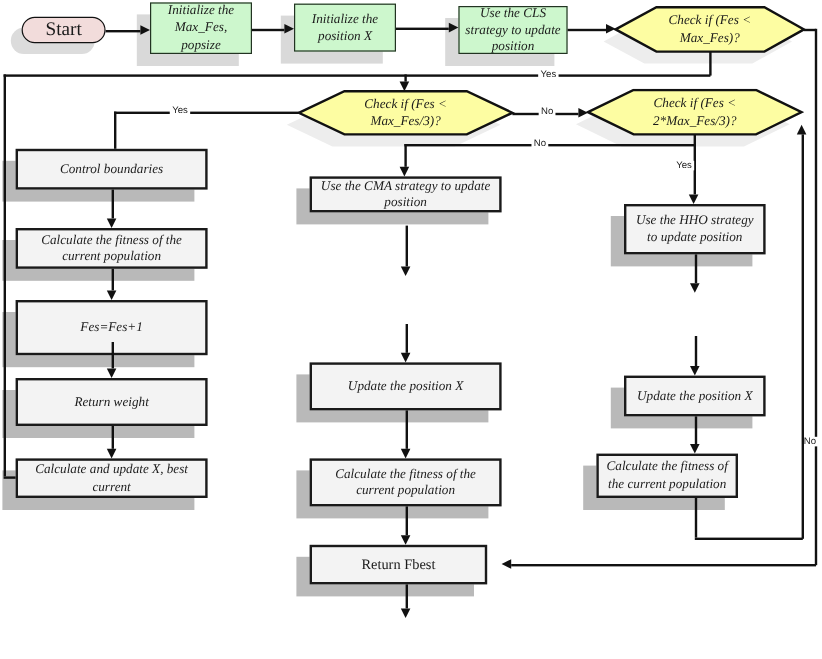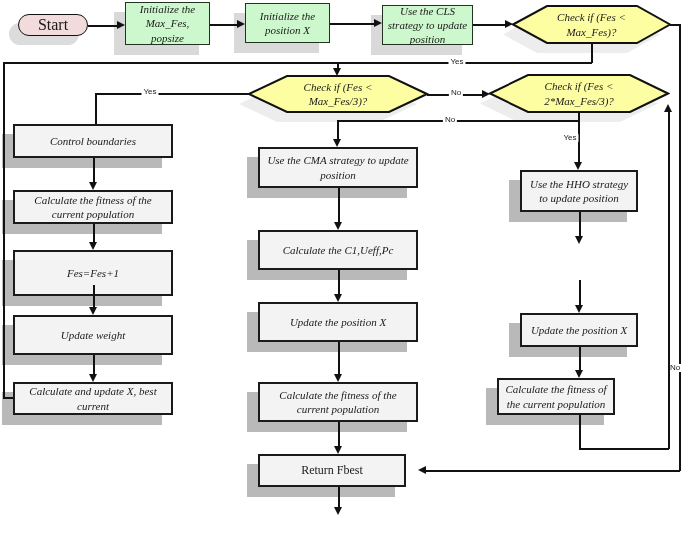--- a/index.html
+++ b/index.html
@@ -87,33 +87,30 @@
     <span class="lbl">Control boundaries</span>
   </div>
   <div class="node proc" style="left:13px;top:190px;width:160px;height:34px">
     <span class="lbl">Calculate the fitness of the
 current population</span>
   </div>
   <div class="node proc" style="left:13px;top:250px;width:160px;height:46px">
     <span class="lbl">Fes=Fes+1</span>
   </div>
   <div class="node proc" style="left:13px;top:315px;width:160px;height:40px">
-    <span class="lbl">Update weight</span>
+    <span class="lbl">Return weight</span>
   </div>
   <div class="node proc" style="left:13px;top:382px;width:160px;height:33px">
     <span class="lbl">Calculate and update X, best
 current</span>
   </div>
 
-  <div class="node proc" style="left:258px;top:147px;width:160px;height:41px">
+  <div class="node proc" style="left:258px;top:147px;width:160px;height:30px">
     <span class="lbl">Use the CMA strategy to update
 position</span>
-  </div>
-  <div class="node proc" style="left:258px;top:230px;width:160px;height:40px">
-    <span class="lbl">Calculate the C1,Ueff,Pc</span>
   </div>
   <div class="node proc" style="left:258px;top:302px;width:160px;height:40px">
     <span class="lbl">Update the position X</span>
   </div>
   <div class="node proc" style="left:258px;top:382px;width:160px;height:40px">
     <span class="lbl">Calculate the fitness of the
 current population</span>
   </div>
   <div class="node proc roman" style="left:258px;top:454px;width:148px;height:33px">
     <span class="lbl">Return  Fbest</span>

